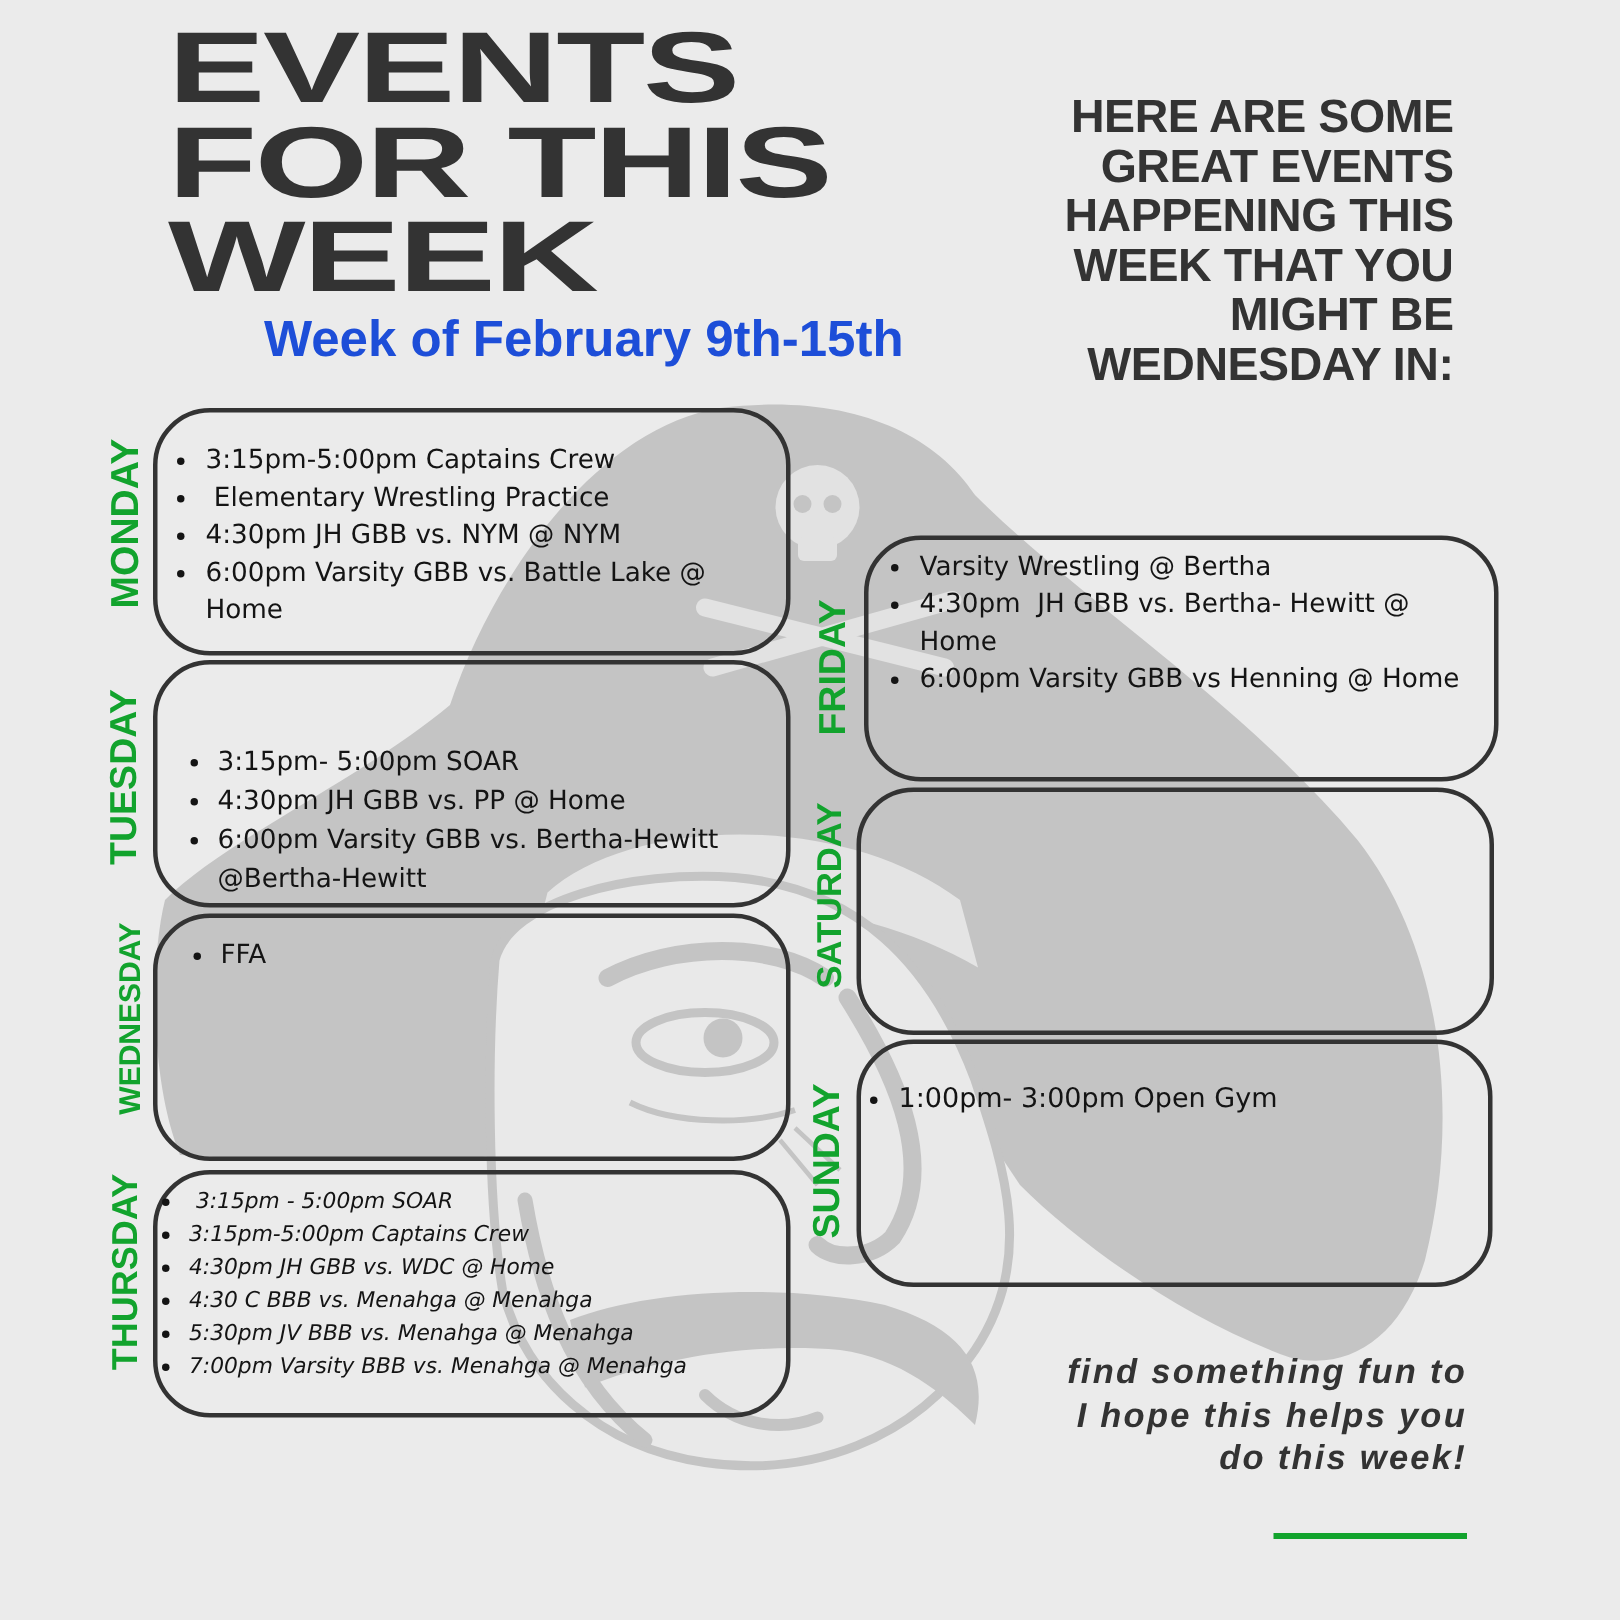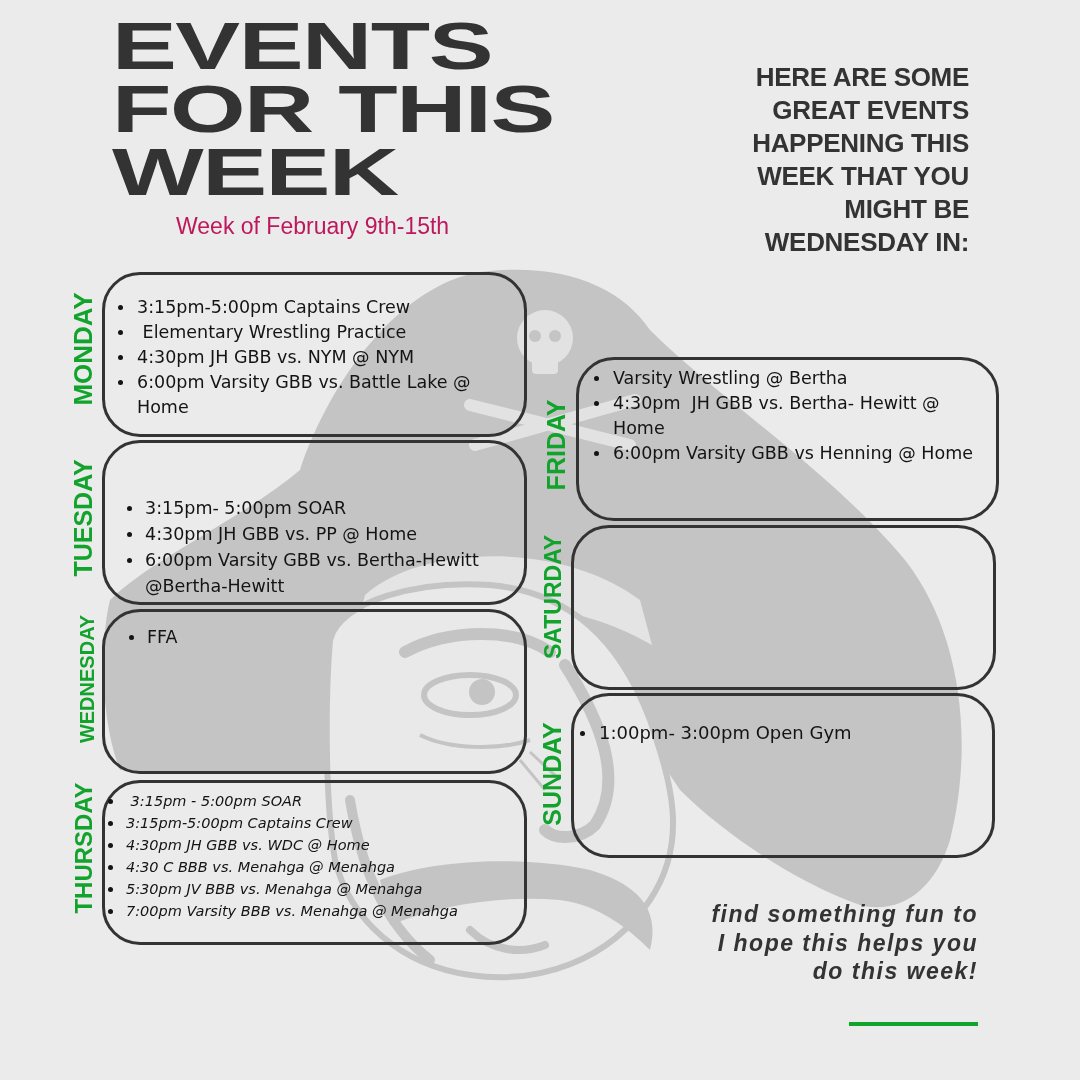--- a/index.html
+++ b/index.html
@@ -14,29 +14,29 @@
       position: absolute; left: 112px; top: 14px; z-index: 2;
       font-family: "Liberation Sans", sans-serif; font-weight: 700;
       font-size: 67px; line-height: 63px; color: #333333;
       transform: scaleX(1.45); transform-origin: left top;
       letter-spacing: -1px; white-space: nowrap;
     }
     .title div { height: 63px; }
 
     .subtitle {
       position: absolute; left: 176px; top: 211px; z-index: 2;
-      font-family: "Liberation Sans", sans-serif; font-weight: 400;
-      font-size: 23px; line-height: 30px; color: #be185d; white-space: nowrap;
+      font-family: "Liberation Sans", sans-serif; font-weight: 700;
+      font-size: 34px; line-height: 30px; color: #1d4ed8; white-space: nowrap;
     }
 
     .intro {
       position: absolute; right: 111px; top: 61px; z-index: 2;
       text-align: right;
       font-family: "Liberation Sans", sans-serif; font-weight: 700;
-      font-size: 26px; line-height: 33px; color: #333333; white-space: nowrap;
+      font-size: 31px; line-height: 33px; color: #333333; white-space: nowrap;
       letter-spacing: -0.3px;
     }
 
     .box {
       position: absolute; box-sizing: border-box; z-index: 2;
       border: 3.5px solid #333333; border-radius: 38px;
     }
 
     .day-label {
       position: absolute; z-index: 2;

